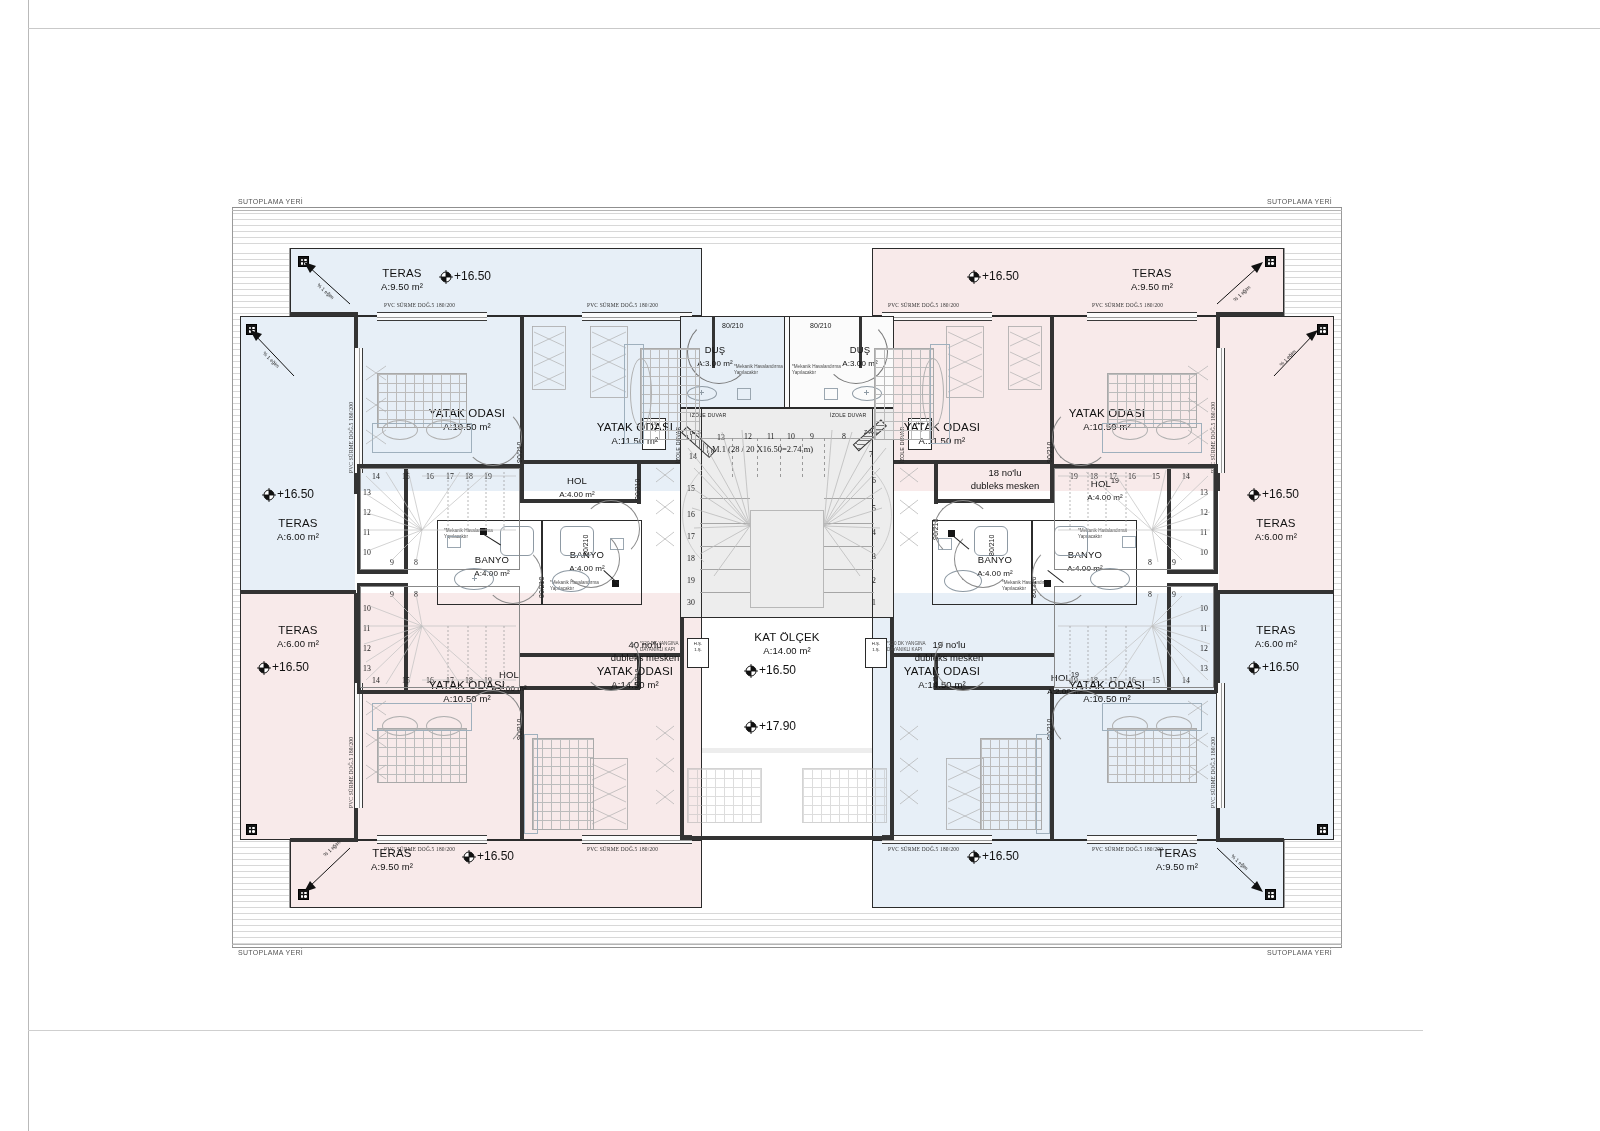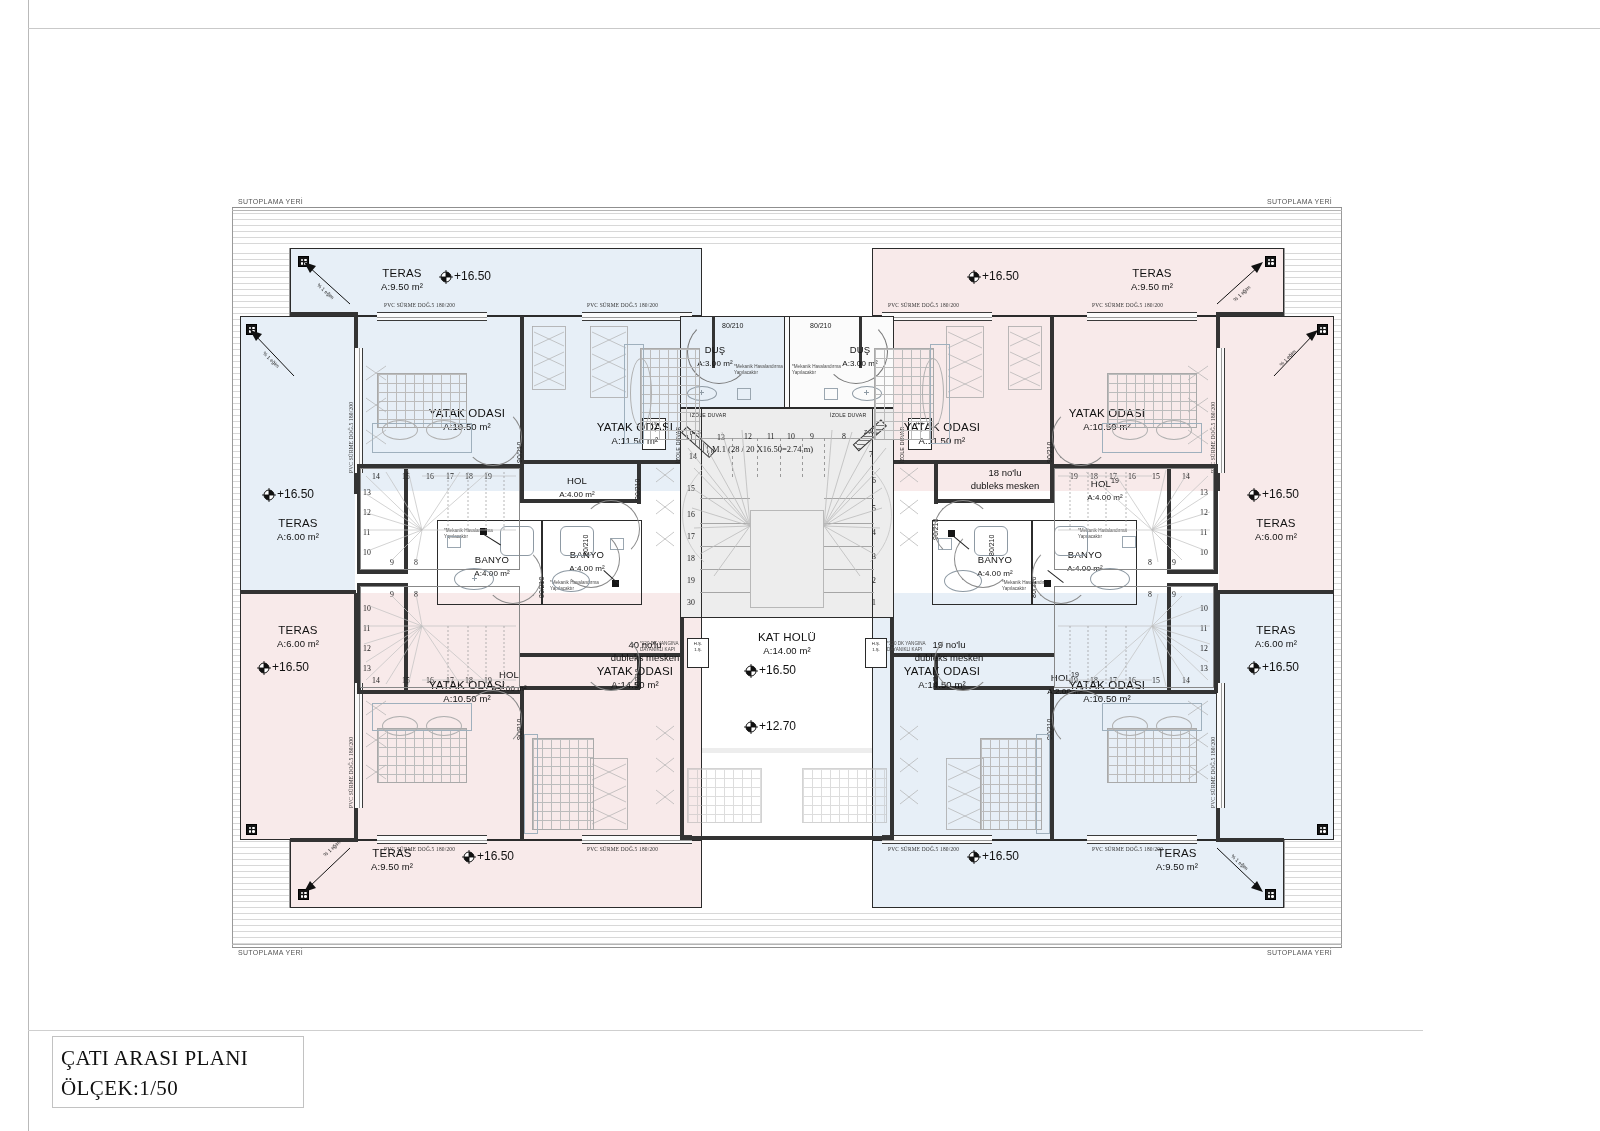--- a/index.html
+++ b/index.html
@@ -244,24 +244,20 @@
 </style>
 </head>
 <body>
 
 <div id="page">
 
   <div class="sheet-border-left"></div>
   <div class="sheet-border-top"></div>
 
   <div class="titleblock-sep"></div>
-  <div class="titleblock">
-    <div class="l1">ÇATI ARASI PLANI</div>
-    <div class="l2">ÖLÇEK:1/50</div>
-  </div>
 
   <div id="plan">
 
     <div class="roof-band" style="left:0px; top:10px; width:1110px; height:40px;"></div>
     <div class="roof-band" style="left:0px; top:710px; width:1110px; height:40px;"></div>
     <div class="roof-band" style="left:0px; top:50px; width:58px; height:660px;"></div>
     <div class="roof-band" style="left:1052px; top:50px; width:58px; height:660px;"></div>
     <div class="roof-band" style="left:470px; top:10px; width:170px; height:40px; border-left:none; border-right:none;"></div>
     <div class="roof-band" style="left:470px; top:710px; width:170px; height:40px; border-left:none; border-right:none;"></div>
 
@@ -725,42 +721,42 @@
           <line x1="50" y1="100" x2="100" y2="10"></line>
         <line x1="50" y1="100" x2="78" y2="6"></line>
           <line x1="50" y1="100" x2="58" y2="4"></line>
         <path d="M96 136 A62 62 0 0 0 98 44" stroke="#c4c4c4"></path>
       </g>
     </svg>
 
     <div class="wall-outline-thin" style="left:518px; top:312px; width:74px; height:98px; border-color:#b8b8b8;"></div>
 
     <div class="rm" style="left:500px; top:432px; width:110px;">
-      <div class="n">KAT HOLÜ</div>
+      <div class="n">KAT ÖLÇEK</div>
       <div class="a">A:14.00 m²</div>
     </div>
     <div class="lvl" style="left:512px; top:466px;">
       <svg width="14" height="14" viewBox="0 0 14 14">
         <circle cx="7" cy="7" r="5" fill="#fff" stroke="#111" stroke-width="1"></circle>
         <path d="M7 2 A5 5 0 0 1 12 7 L7 7 Z" fill="#111"></path>
         <path d="M7 12 A5 5 0 0 1 2 7 L7 7 Z" fill="#111"></path>
         <line x1="0" y1="7" x2="14" y2="7" stroke="#111" stroke-width="0.9"></line>
         <line x1="7" y1="0" x2="7" y2="14" stroke="#111" stroke-width="0.9"></line>
       </svg>
       <span class="t">+16.50</span>
     </div>
     <div class="lvl" style="left:512px; top:522px;">
       <svg width="14" height="14" viewBox="0 0 14 14">
         <circle cx="7" cy="7" r="5" fill="#fff" stroke="#111" stroke-width="1"></circle>
         <path d="M7 2 A5 5 0 0 1 12 7 L7 7 Z" fill="#111"></path>
         <path d="M7 12 A5 5 0 0 1 2 7 L7 7 Z" fill="#111"></path>
         <line x1="0" y1="7" x2="14" y2="7" stroke="#111" stroke-width="0.9"></line>
         <line x1="7" y1="0" x2="7" y2="14" stroke="#111" stroke-width="0.9"></line>
       </svg>
-      <span class="t">+12.70</span>
+      <span class="t">+17.90</span>
     </div>
 
     <div class="shaft" style="left:455px; top:440px; width:22px; height:30px;">
       <div>H.Ş.</div>
       <div>1.Ş.</div>
     </div>
     <div class="shaft" style="left:633px; top:440px; width:22px; height:30px;">
       <div>H.Ş.</div>
       <div>1.Ş.</div>
     </div>

